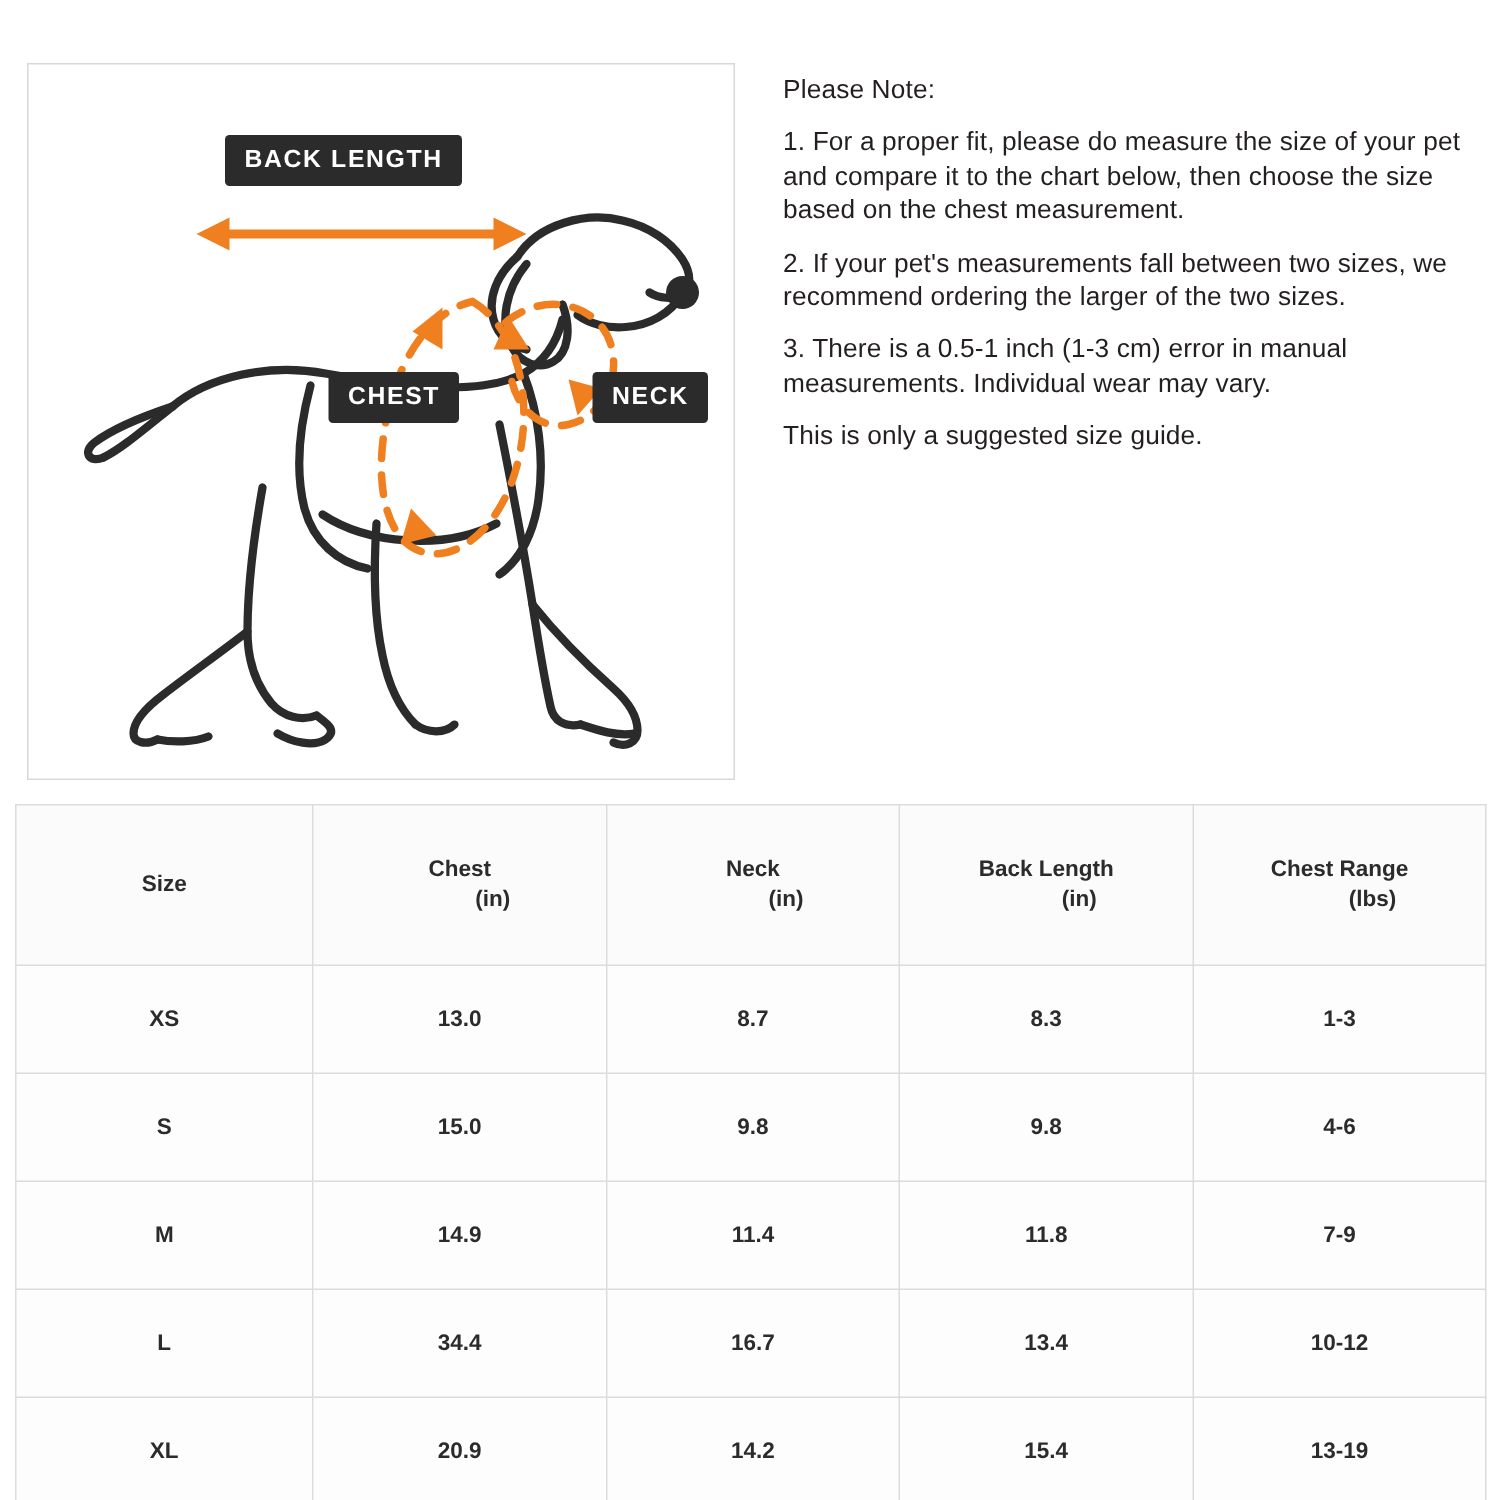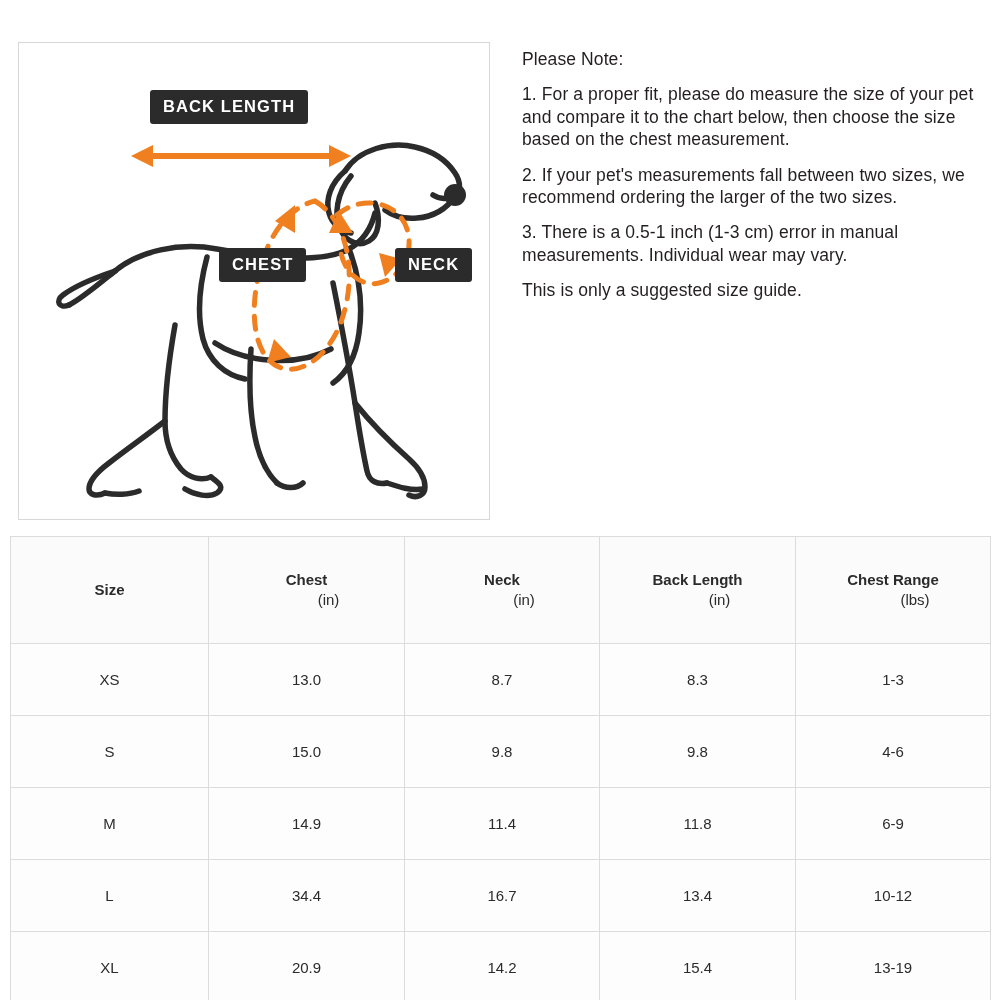--- a/index.html
+++ b/index.html
@@ -96,29 +96,29 @@
     font-family: "Liberation Sans", sans-serif;
   }
   table.size-table th {
     height: 104px;
     font-weight: bold;
     line-height: 1.35;
     background: #fbfbfb;
   }
   table.size-table td {
     height: 69px;
-    font-weight: normal;
+    font-weight: bold;
     background: #fdfdfd;
   }
   table.size-table col.c0 { width: 198px; }
   table.size-table col.c1 { width: 196px; }
   table.size-table col.c2 { width: 195px; }
   table.size-table col.c3 { width: 196px; }
   table.size-table col.c4 { width: 195px; }
-  .unit { display: block; font-weight: normal; padding-left: 44px; }
+  .unit { display: block; font-weight: bold; padding-left: 44px; }
 </style>
 </head>
 <body>
 
 <div class="page">
 
   <div class="top">
 
     <div class="diagram-box">
       <svg class="diagram-svg" width="472" height="478" viewBox="0 0 472 478">
@@ -240,21 +240,21 @@
           <td>15.0</td>
           <td>9.8</td>
           <td>9.8</td>
           <td>4-6</td>
         </tr>
         <tr>
           <td>M</td>
           <td>14.9</td>
           <td>11.4</td>
           <td>11.8</td>
-          <td>6-9</td>
+          <td>7-9</td>
         </tr>
         <tr>
           <td>L</td>
           <td>34.4</td>
           <td>16.7</td>
           <td>13.4</td>
           <td>10-12</td>
         </tr>
         <tr>
           <td>XL</td>

